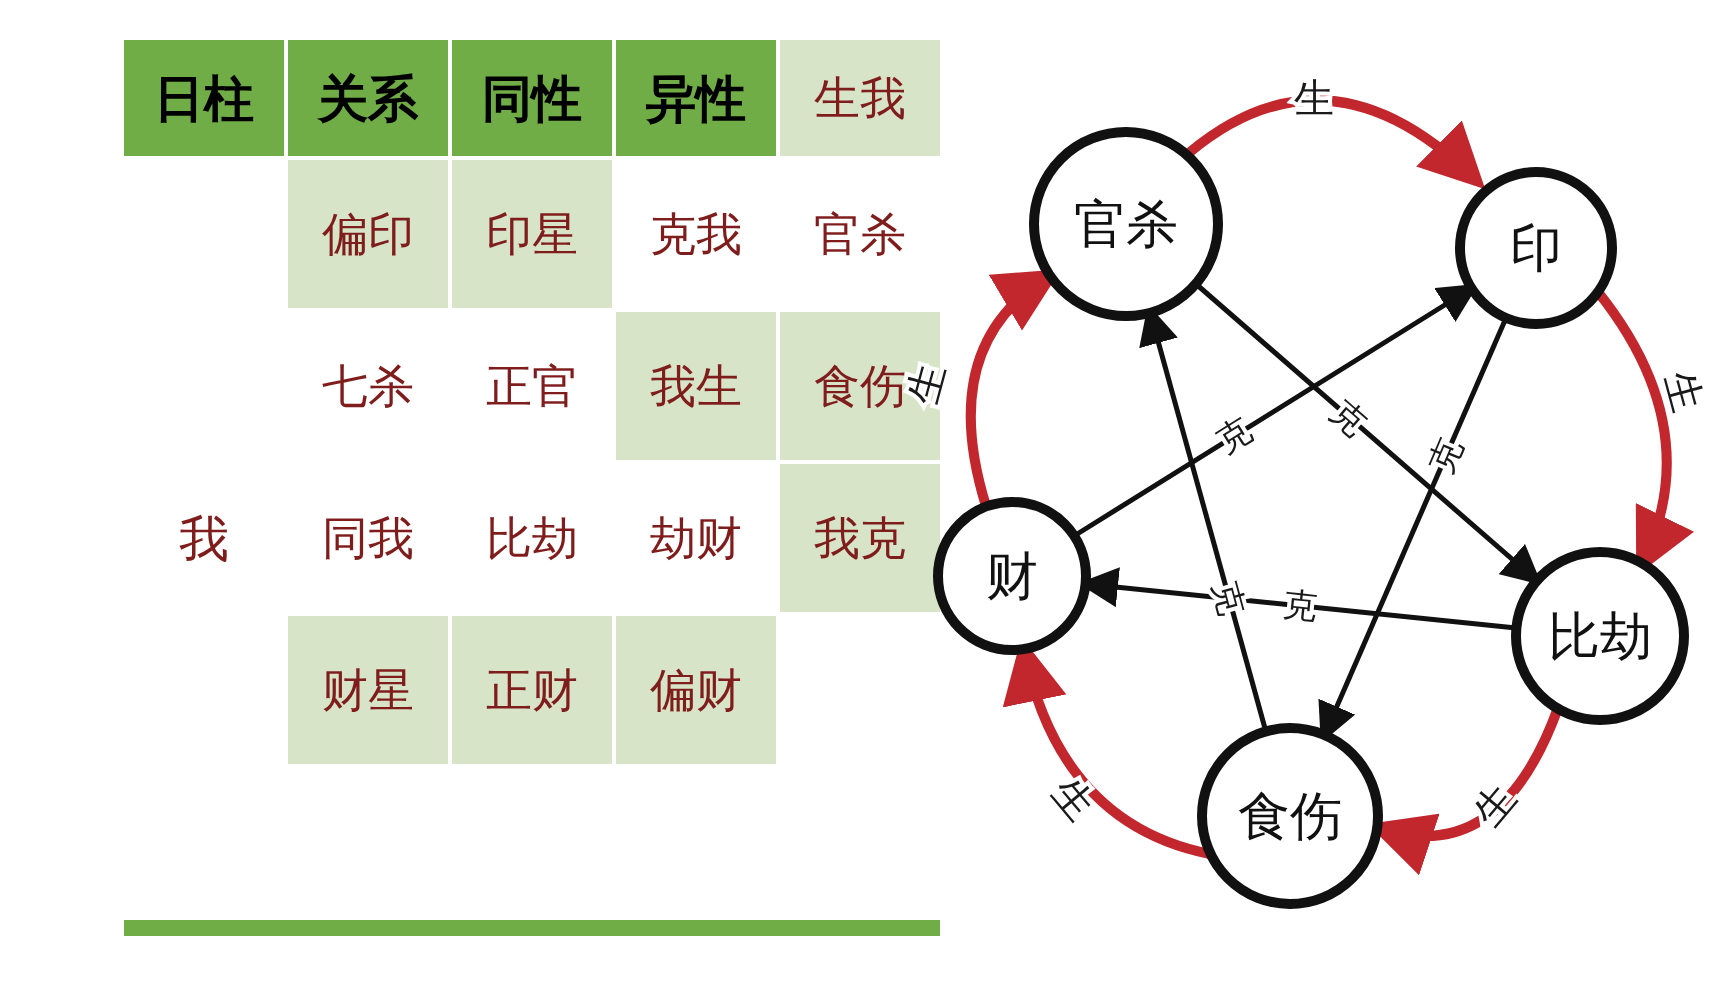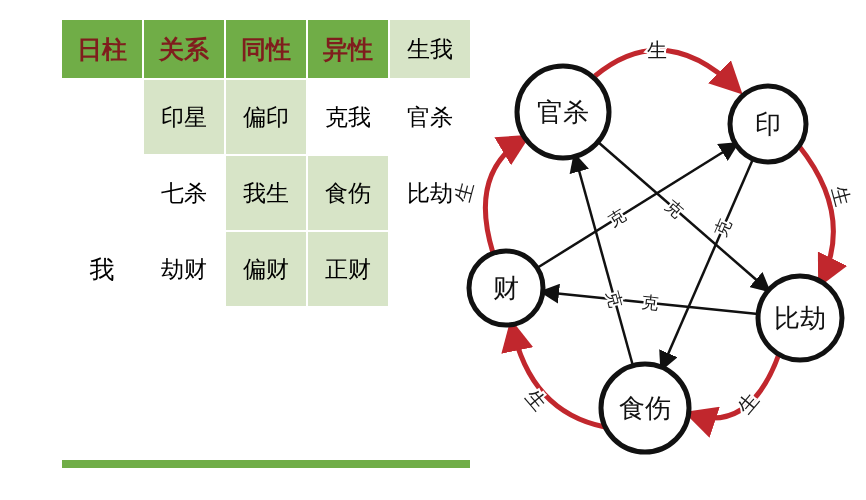--- a/index.html
+++ b/index.html
@@ -12,25 +12,25 @@
 
   
   .tg-table{
     position:absolute;left:62px;top:20px;
     display:grid;
     grid-template-columns:80px 80px 80px 80px 80px;
     grid-template-rows:58px repeat(5,74px) 8px;
     gap:2px;
   }
   .tg-table .th{
-    background:#70ad47;color:#7f1d1d;font-weight:bold;font-size:25px;
+    background:#70ad47;color:#000000;font-weight:bold;font-size:25px;
     display:flex;align-items:center;justify-content:center;
   }
   .tg-table .c{
-    background:#ffffff;color:#000000;font-size:23px;
+    background:#ffffff;color:#7f1d1d;font-size:23px;
     display:flex;align-items:center;justify-content:center;
   }
   .tg-table .band{background:#d7e4c7;}
   .tg-table .me{
     grid-column:1;grid-row:2 / span 5;background:#ffffff;
     font-size:25px;
   }
   .tg-table .strip{
     grid-column:1 / span 5;grid-row:7;background:#70ad47;
   }
@@ -59,35 +59,39 @@
 
   <div class="tg-table">
     <div class="th">日柱</div>
     <div class="th">关系</div>
     <div class="th">同性</div>
     <div class="th">异性</div>
 
     <div class="c me">我</div>
 
     <div class="c band">生我</div>
+    <div class="c band">偏印</div>
     <div class="c band">印星</div>
-    <div class="c band">偏印</div>
 
     <div class="c">克我</div>
     <div class="c">官杀</div>
     <div class="c">七杀</div>
+    <div class="c">正官</div>
 
     <div class="c band">我生</div>
     <div class="c band">食伤</div>
 
+    <div class="c">同我</div>
     <div class="c">比劫</div>
     <div class="c">劫财</div>
 
+    <div class="c band">我克</div>
+    <div class="c band">财星</div>
+    <div class="c band">正财</div>
     <div class="c band">偏财</div>
-    <div class="c band">正财</div>
 
     <div class="strip"></div>
   </div>
 
   <svg class="diagram" width="416" height="490" viewBox="0 0 416 490" xmlns="http://www.w3.org/2000/svg">
     <defs>
       <marker id="arrow-red" viewBox="0 0 10 10" refX="8" refY="5" markerWidth="6.5" markerHeight="6.5" orient="auto">
         <path d="M0,0 L10,5 L0,10 z" fill="#c1272d"></path>
       </marker>
       <marker id="arrow-black" viewBox="0 0 10 10" refX="8" refY="5" markerWidth="8" markerHeight="8" orient="auto">

